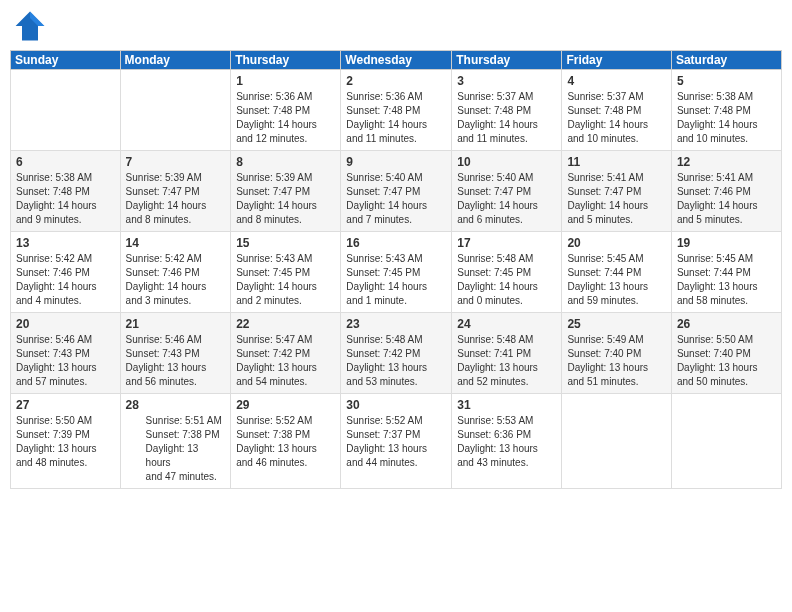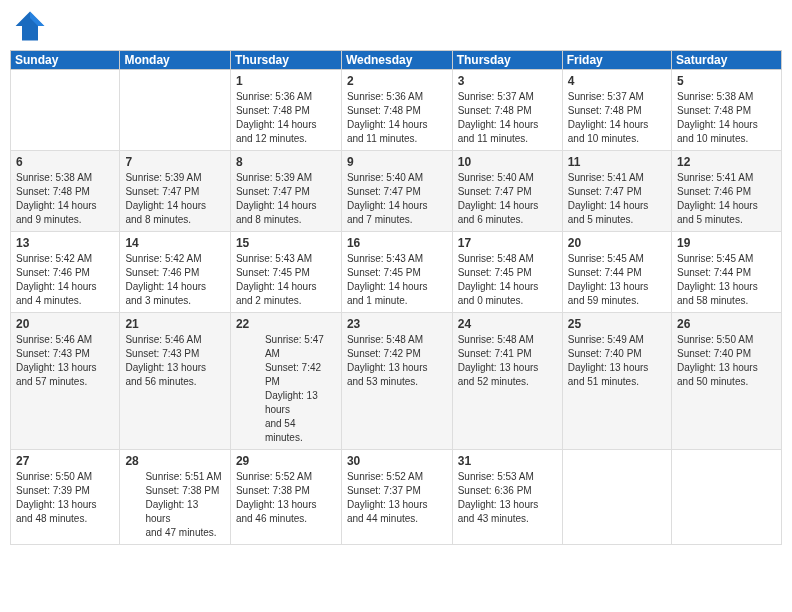--- a/index.html
+++ b/index.html
@@ -276,21 +276,21 @@
         </td>
         <td>
           <span class="day-num">21</span>
           <div class="day-info" style="white-space: pre-line;">Sunrise: 5:46 AM
 Sunset: 7:43 PM
 Daylight: 13 hours
 and 56 minutes.</div>
         </td>
         <td>
           <span class="day-num">22</span>
-          <div class="day-info" style="white-space: pre-line; margin-left: 29px;">Sunrise: 5:47 AM
+          <div class="day-info" style="white-space: pre-line;">Sunrise: 5:47 AM
 Sunset: 7:42 PM
 Daylight: 13 hours
 and 54 minutes.</div>
         </td>
         <td>
           <span class="day-num">23</span>
           <div class="day-info" style="white-space: pre-line;">Sunrise: 5:48 AM
 Sunset: 7:42 PM
 Daylight: 13 hours
 and 53 minutes.</div>

